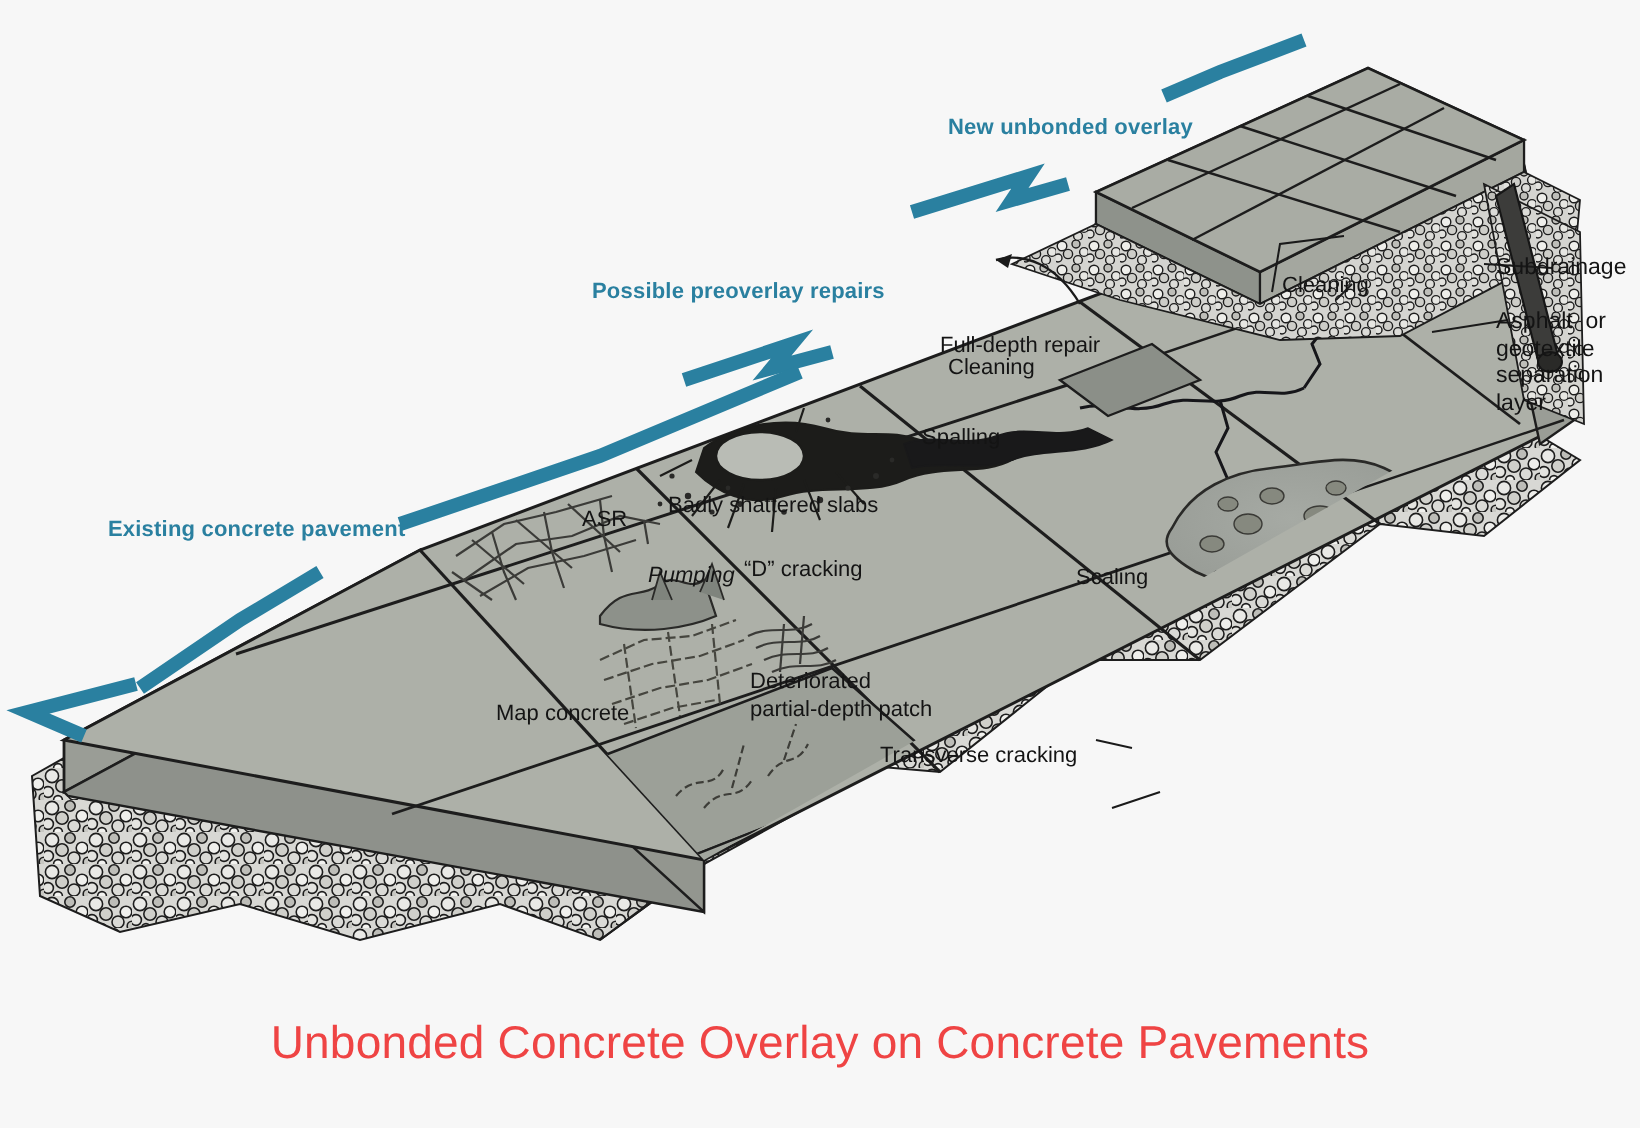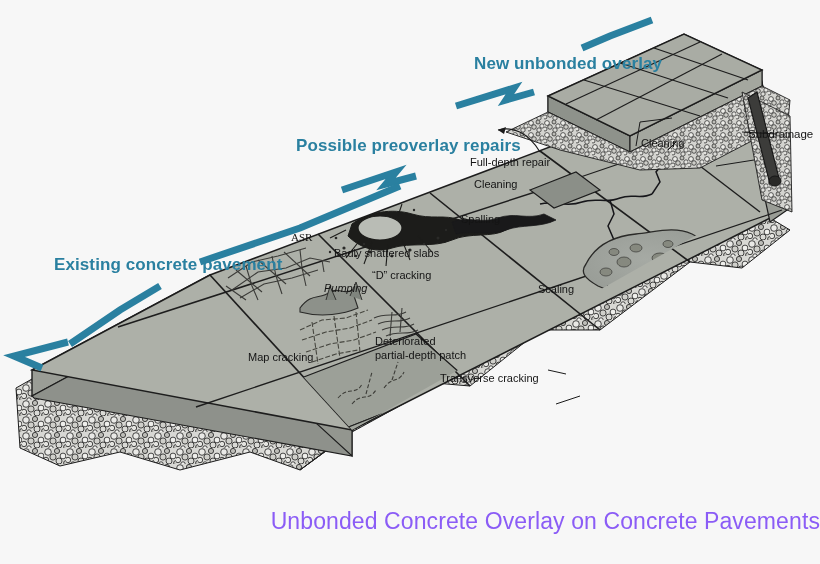--- a/index.html
+++ b/index.html
@@ -9,39 +9,39 @@
     font-family:"Liberation Sans", sans-serif;
     overflow:hidden;
     position:relative;
   }
   #stage{position:absolute;left:0;top:0;width:820px;height:564px;}
   svg#diagram{position:absolute;left:0;top:0;width:820px;height:564px;}
 
   .caption{
     position:absolute;
     left:0; top:508px; width:820px;
-    text-align:right;
+    text-align:center;
     font-size:23px;
-    color:#8b5cf6;
+    color:#ef4444;
     letter-spacing:0.1px;
     font-family:"Liberation Sans", sans-serif;
   }
 
   .lbl{
     position:absolute;
     font-family:"Liberation Sans", sans-serif;
     color:#141414;
     font-size:11px;
     line-height:14px;
     white-space:pre;
   }
   .lbl.blue{
     color:#2a80a0;
     font-weight:bold;
-    font-size:17px;
+    font-size:11px;
     letter-spacing:.1px;
   }
   .lbl.small{font-size:11.5px;line-height:13.5px;}
 </style>
 </head>
 <body>
 
 <div id="stage">
 
   <svg id="diagram" viewBox="0 0 820 564">
@@ -318,44 +318,48 @@
       <polyline points="68,342 14,356 42,368"></polyline>
     </g>
   </svg>
 
   <div class="lbl blue" style="left:474px; top:57px;">New unbonded overlay</div>
 
   <div class="lbl blue" style="left:54px; top:258px;">Existing concrete pavement</div>
 
   <div class="lbl blue" style="left:296px; top:139px;">Possible preoverlay repairs</div>
 
-  <div class="lbl" style="left:470px; top:155px;">Full-depth repair</div>
+  <div class="lbl" style="left:470px; top:166px;">Full-depth repair</div>
 
   <div class="lbl" style="left:474px; top:177px;">Cleaning</div>
 
   <div class="lbl" style="left:641px; top:136px;">Cleaning</div>
 
   <div class="lbl" style="left:461px; top:212px;">Spalling</div>
 
   <div class="lbl" style="left:334px; top:246px;">Badly shattered slabs</div>
 
-  <div class="lbl" style="left:291px; top:230px;font-family:Liberation Serif, serif;">ASR</div>
-
-  <div class="lbl" style="left:372px; top:268px;text-align:center;">“D” cracking</div>
+  <div class="lbl" style="left:291px; top:253px;">ASR</div>
+
+  <div class="lbl" style="left:372px; top:278px;text-align:center;">“D” cracking</div>
 
   <div class="lbl" style="left:324px; top:281px;font-style:italic;">Pumping</div>
 
   <div class="lbl" style="left:538px; top:282px;">Scaling</div>
 
-  <div class="lbl" style="left:248px; top:350px;">Map cracking</div>
+  <div class="lbl" style="left:248px; top:350px;">Map concrete</div>
 
   <div class="lbl" style="left:375px; top:334px;">Deteriorated
 partial-depth patch</div>
 
   <div class="lbl" style="left:440px; top:371px;">Transverse cracking</div>
 
 
   <div class="lbl small" style="left:748px; top:128px;text-align:right;">Subdrainage</div>
 
+  <div class="lbl small" style="left:748px; top:155px;">Asphalt  or
+geotextile
+separation
+layer</div>
 
   <div class="caption">Unbonded Concrete Overlay on Concrete Pavements</div>
 
 </div>
 
 </body></html>

